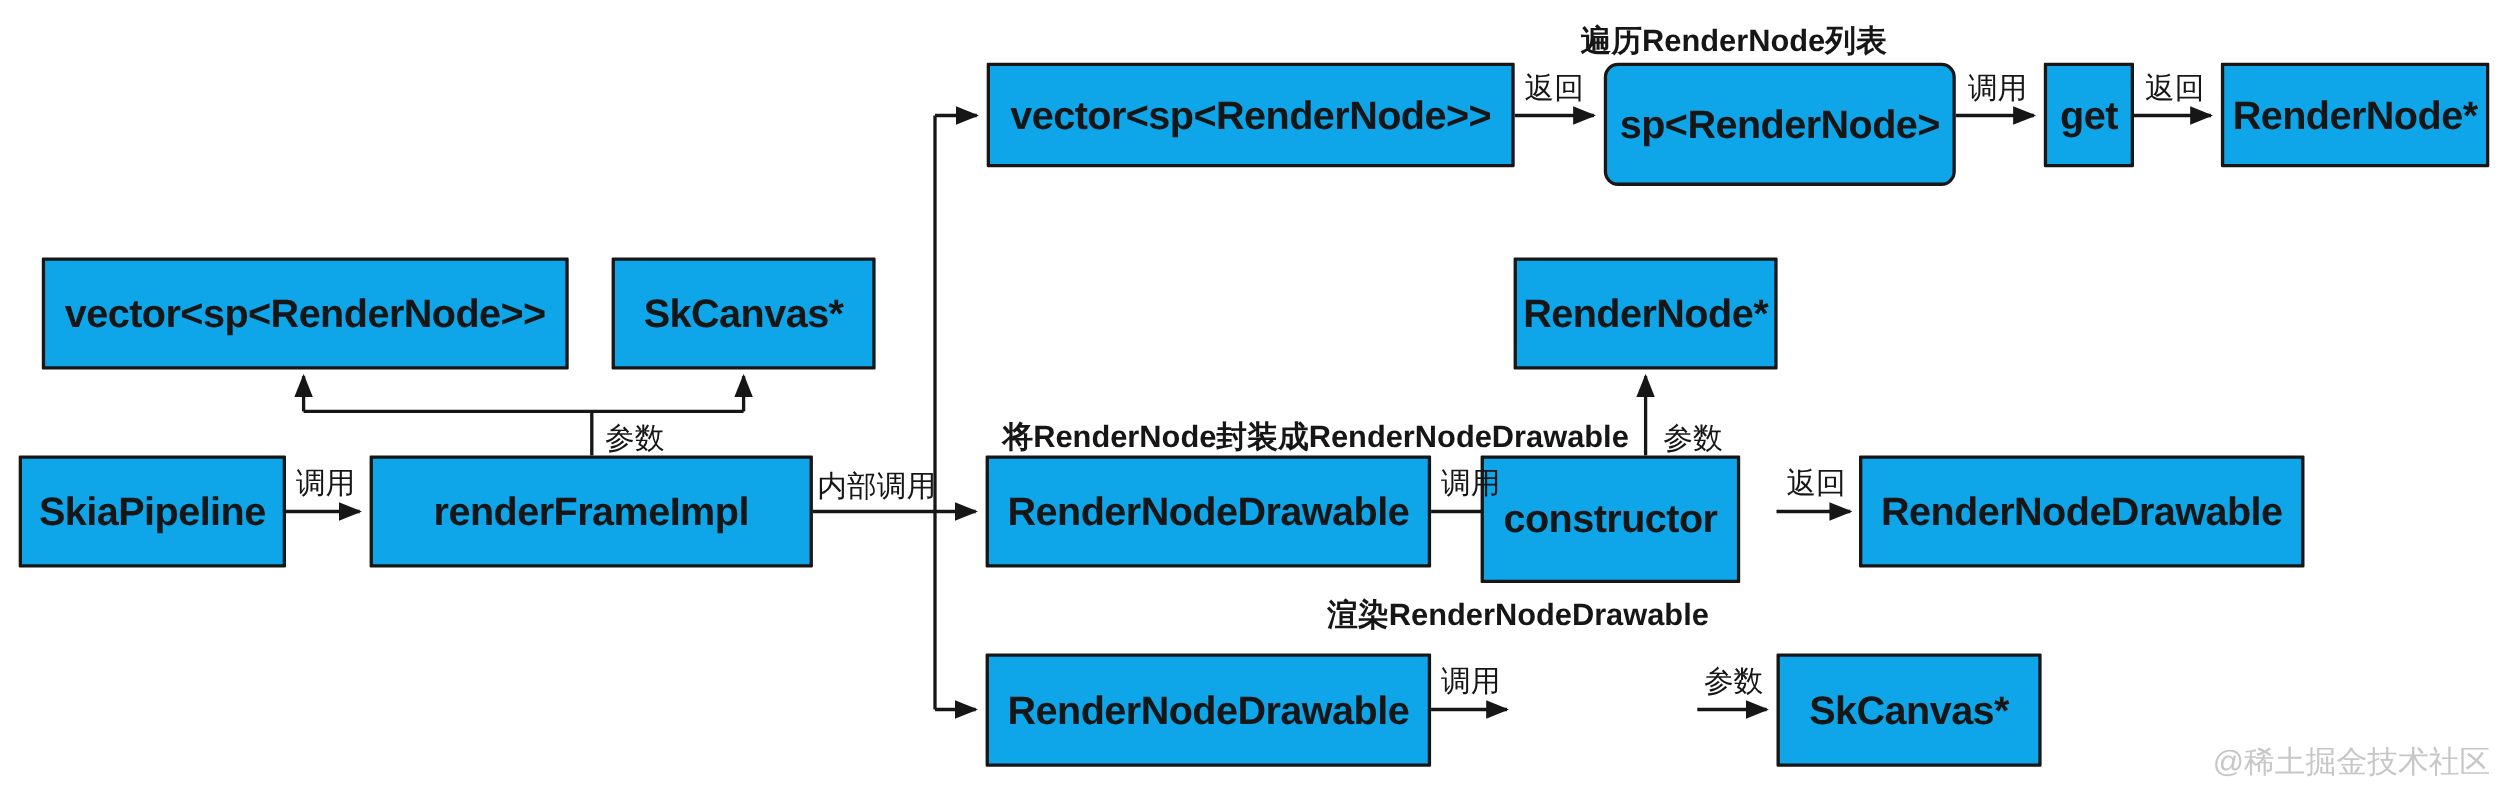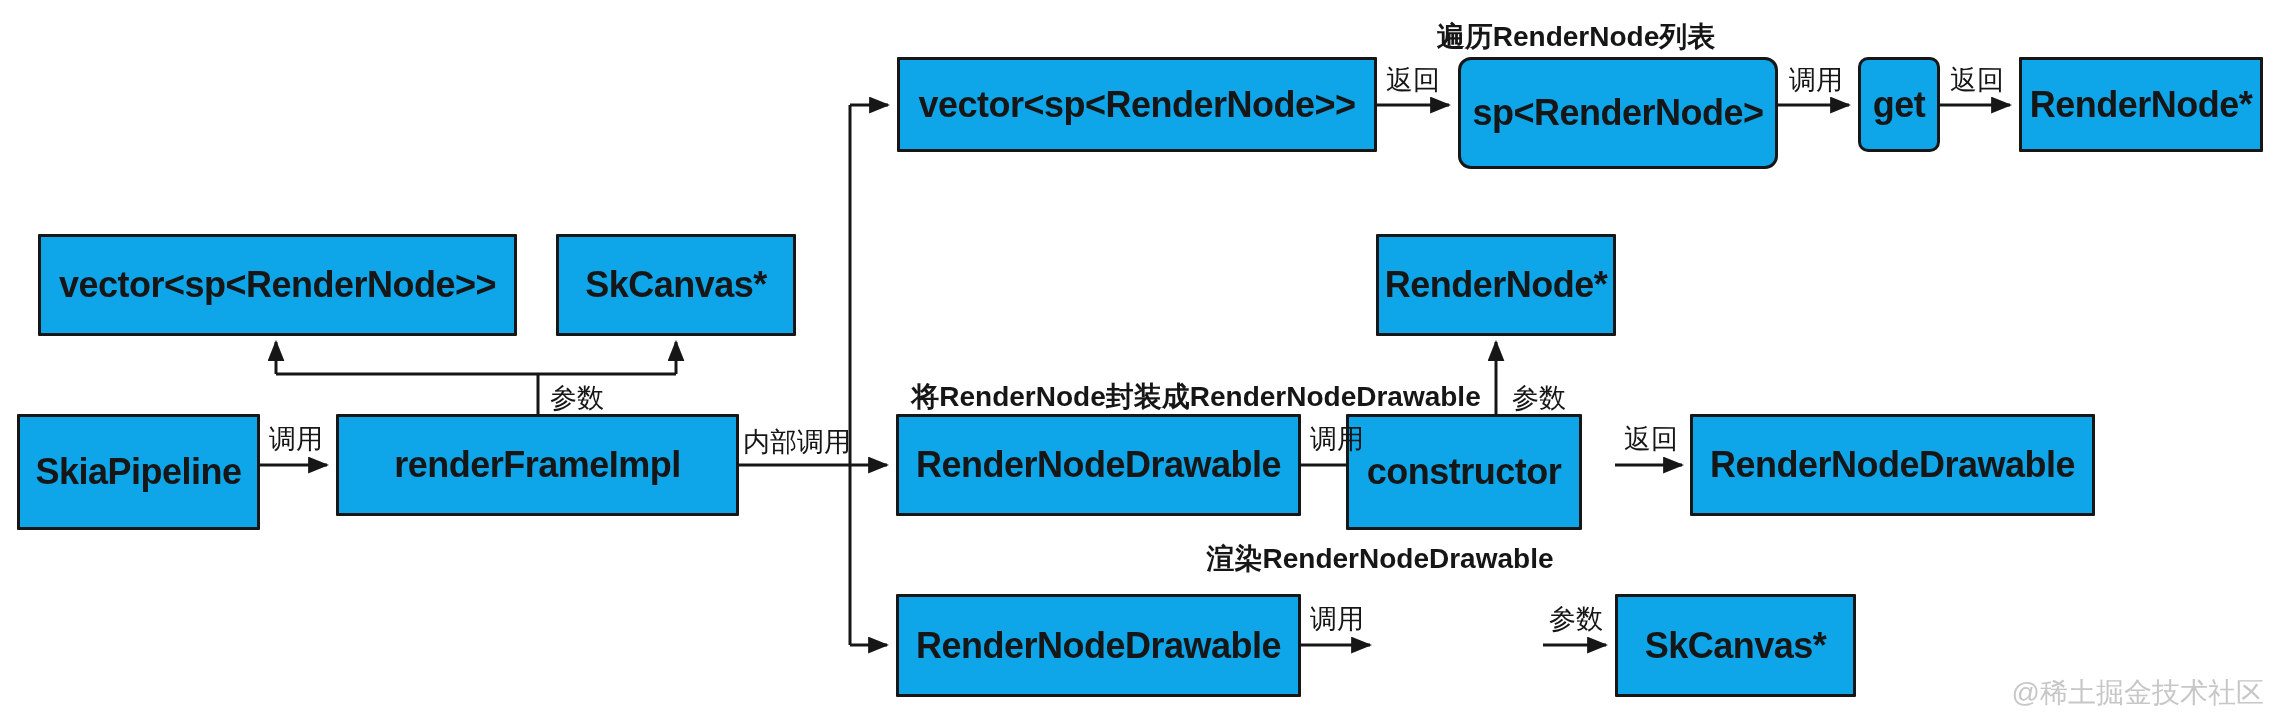--- a/index.html
+++ b/index.html
@@ -100,29 +100,29 @@
       <line x1="1496" y1="414" x2="1496" y2="342" marker-end="url(#arrow)"></line>
     </g>
   </svg>
 
   <div class="caption" style="left:1576px; top:18px;">遍历RenderNode列表</div>
   <div class="caption" style="left:1196px; top:378px;">将RenderNode封装成RenderNodeDrawable</div>
   <div class="caption" style="left:1380px; top:540px;">渲染RenderNodeDrawable</div>
 
   <div class="node" style="left:897px; top:57px; width:480px; height:95px;">vector&lt;sp&lt;RenderNode&gt;&gt;</div>
   <div class="node" style="left:1458px; top:57px; width:320px; height:112px;border-radius:13px;">sp&lt;RenderNode&gt;</div>
-  <div class="node" style="left:1858px; top:57px; width:82px; height:95px;border-radius:10px;">get</div>
+  <div class="node" style="left:1858px; top:57px; width:82px; height:95px;">get</div>
   <div class="node" style="left:2019px; top:57px; width:244px; height:95px;">RenderNode*</div>
 
   <div class="node" style="left:38px; top:234px; width:479px; height:102px;">vector&lt;sp&lt;RenderNode&gt;&gt;</div>
   <div class="node" style="left:556px; top:234px; width:240px; height:102px;">SkCanvas*</div>
 
   <div class="node" style="left:1376px; top:234px; width:240px; height:102px;">RenderNode*</div>
 
-  <div class="node" style="left:17px; top:414px; width:243px; height:116px;">SkiaPipeline</div>
+  <div class="node" style="left:17px; top:414px; width:243px; height:102px;">SkiaPipeline</div>
   <div class="node" style="left:336px; top:414px; width:403px; height:102px;">renderFrameImpl</div>
   <div class="node" style="left:896px; top:414px; width:405px; height:102px;">RenderNodeDrawable</div>
   <div class="node" style="left:1346px; top:414px; width:236px; height:116px;">constructor</div>
   <div class="node" style="left:1690px; top:414px; width:405px; height:102px;">RenderNodeDrawable</div>
 
   <div class="node" style="left:896px; top:594px; width:405px; height:103px;">RenderNodeDrawable</div>
   <div class="node" style="left:1615px; top:594px; width:241px; height:103px;">SkCanvas*</div>
 
   <div class="elabel center" style="left:1413px; top:62px;">返回</div>
   <div class="elabel center" style="left:1816px; top:62px;">调用</div>

